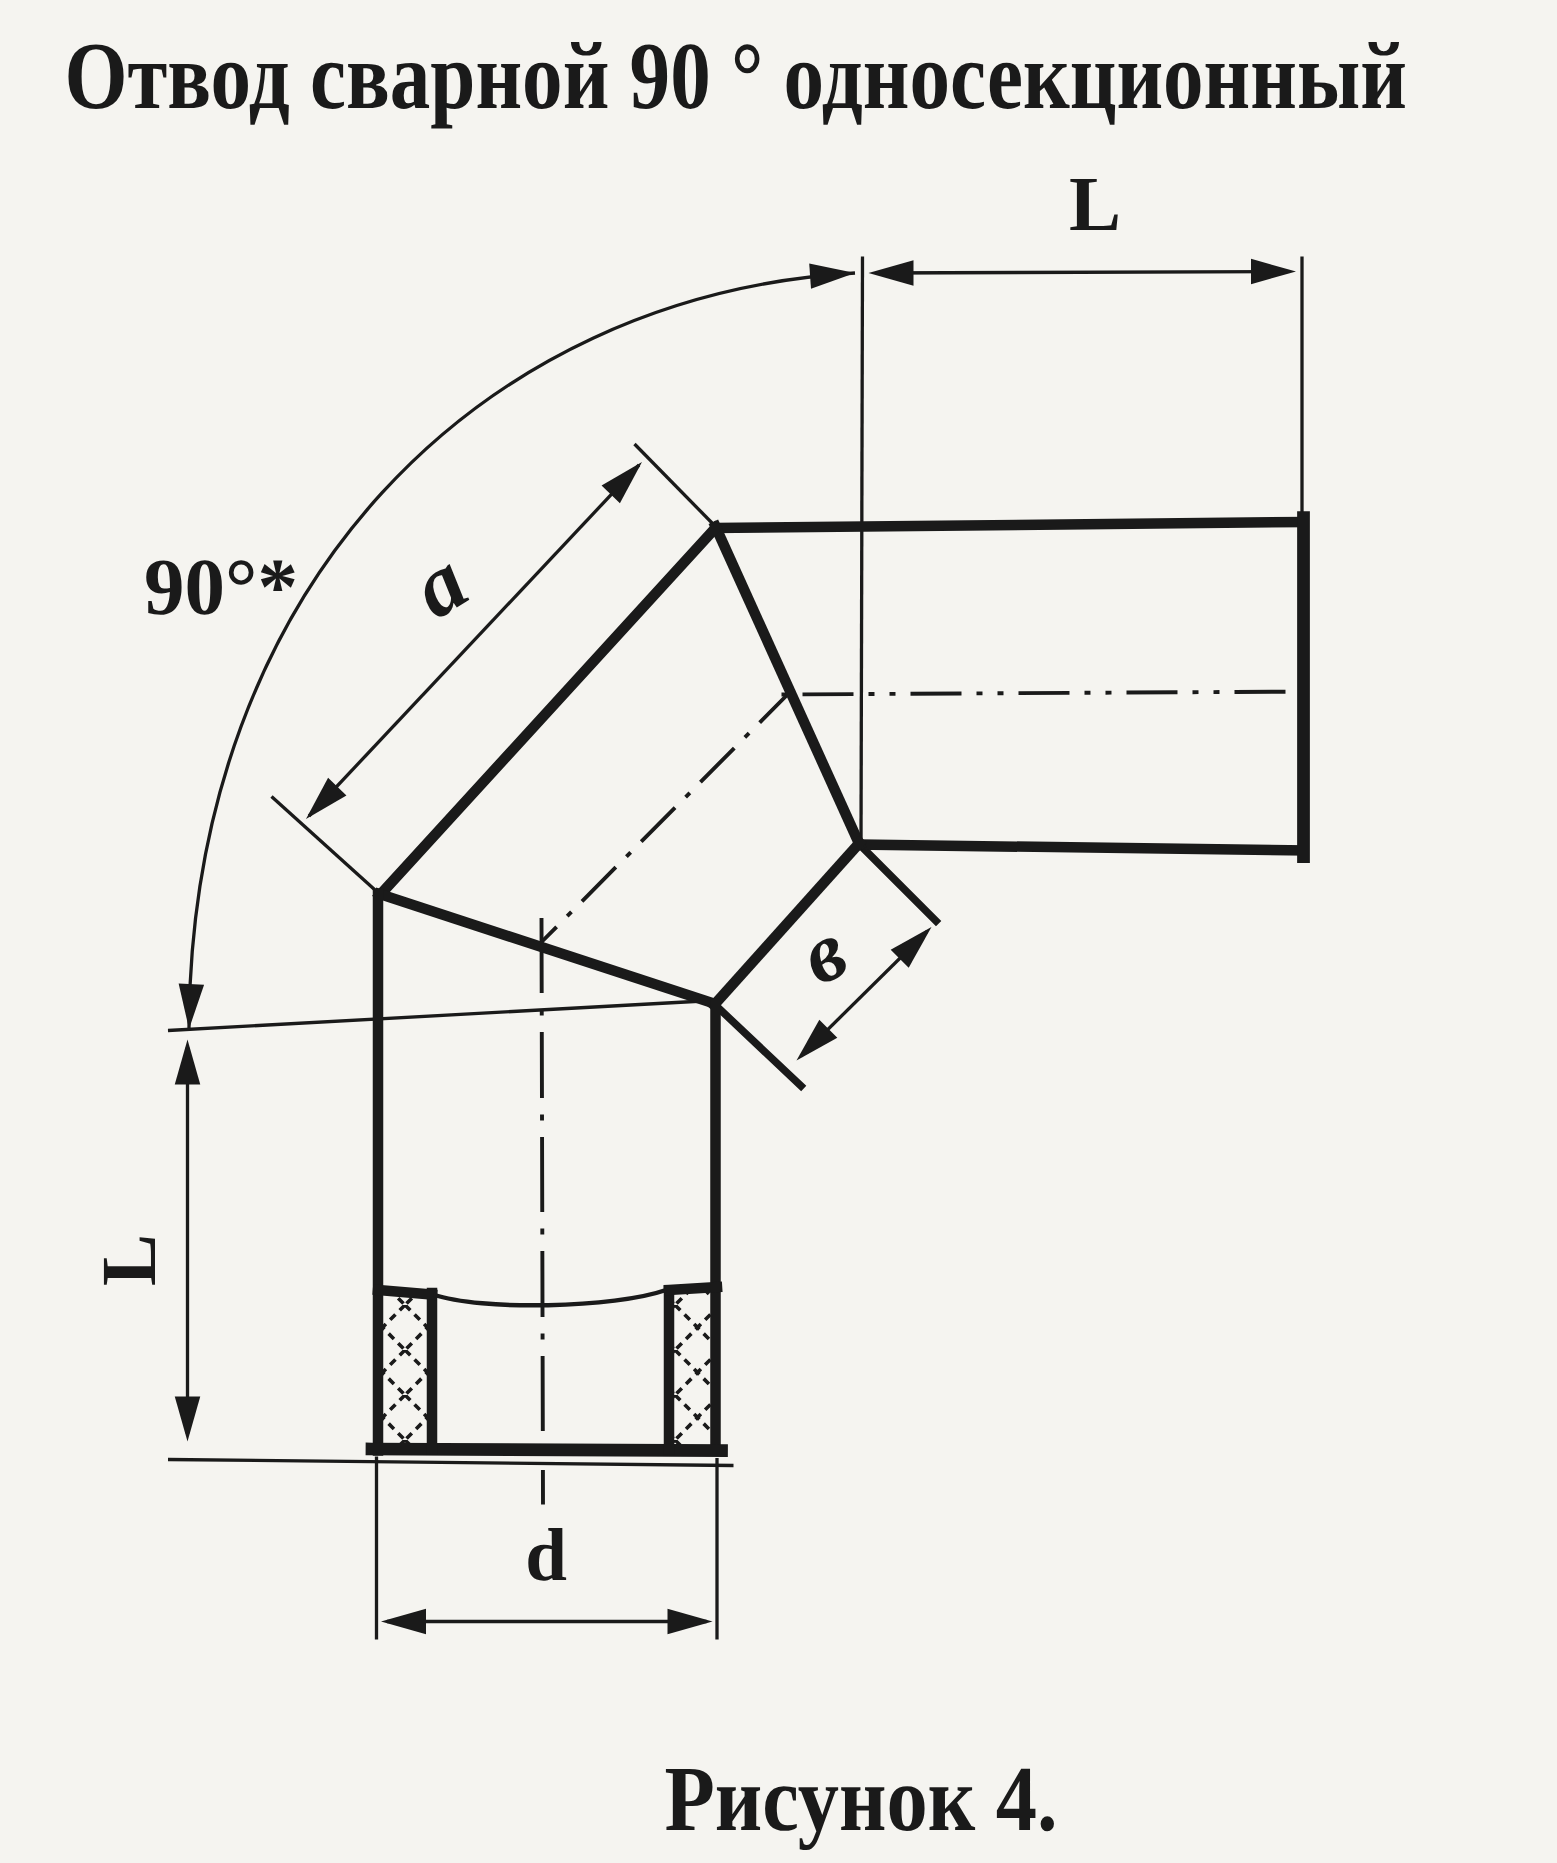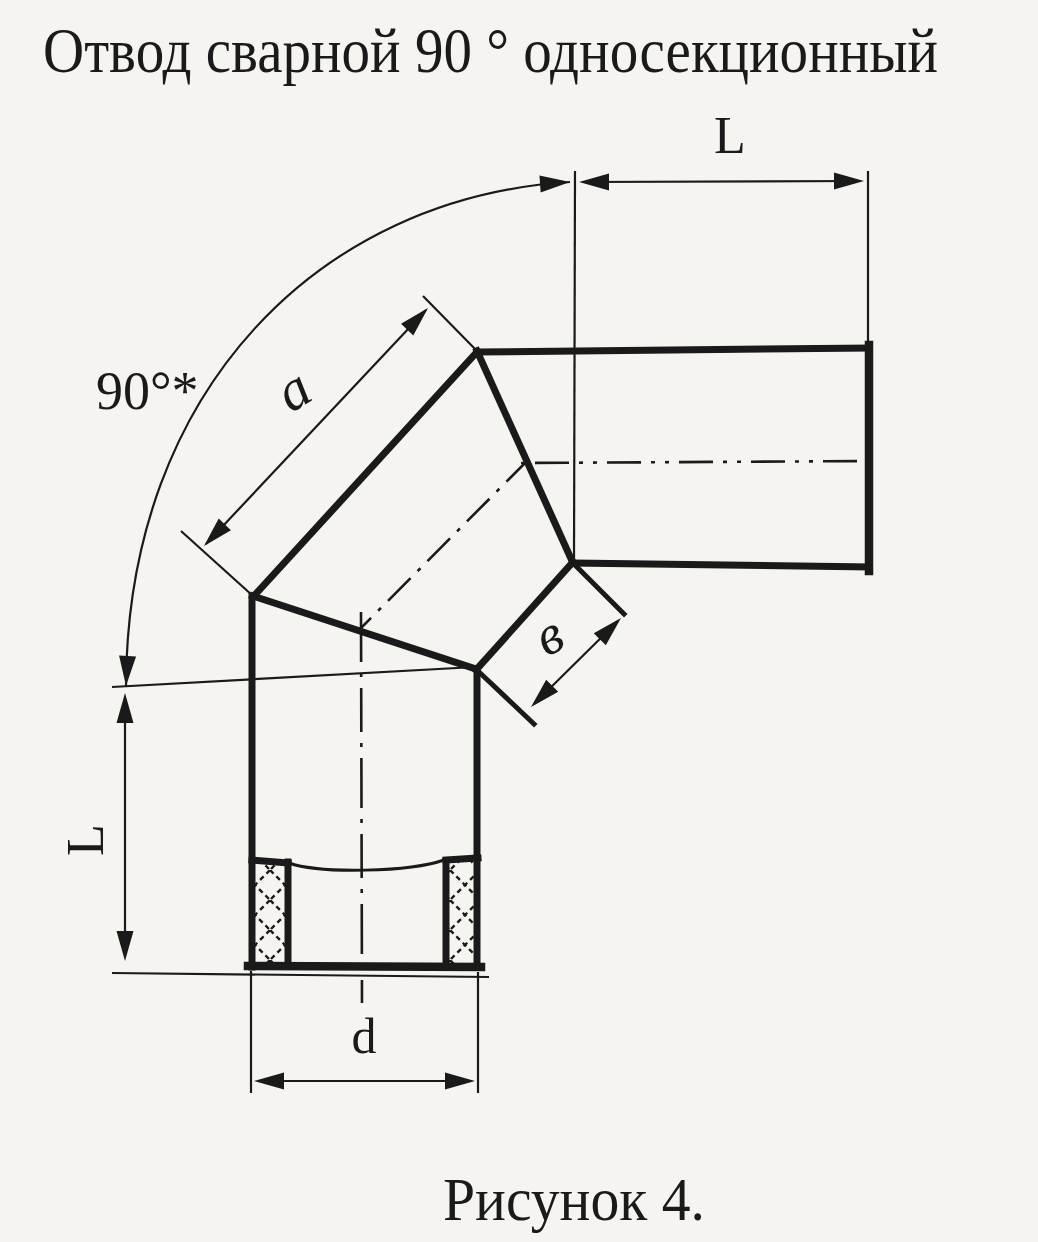--- a/index.html
+++ b/index.html
@@ -2,20 +2,21 @@
 <html style="--paper: #f5f4f0; --ink: #1a1a1a;"><head>
 <meta charset="utf-8">
 <style>
   :root { --paper:#f5f4f0; --ink:#1a1a1a; }
   html,body { margin:0; padding:0; background:#e8e7e3; }
   .page {
     position:relative; width:1038px; height:1242px; margin:0 auto;
     background: var(--paper,#f5f4f0);
     font-family:"Liberation Serif","DejaVu Serif",serif;
     overflow:hidden;
+    font-weight:bold;
   }
   svg { display:block; }
   .thick  { stroke:var(--ink,#1a1a1a); stroke-width:7;   fill:none; stroke-linecap:square; }
   .thick8 { stroke:var(--ink,#1a1a1a); stroke-width:8.5; fill:none; stroke-linecap:square; }
   .med    { stroke:var(--ink,#1a1a1a); stroke-width:5;   fill:none; stroke-linecap:square; }
   .wavy   { stroke:var(--ink,#1a1a1a); stroke-width:3;   fill:none; }
   .thin   { stroke:var(--ink,#1a1a1a); stroke-width:2.2; fill:none; }
   .cl     { stroke:var(--ink,#1a1a1a); stroke-width:2.6; fill:none; }
   .arrh   { fill:var(--ink,#1a1a1a); stroke:none; }
   text    { fill:var(--ink,#1a1a1a); font-family:"Liberation Serif","DejaVu Serif",serif; }

